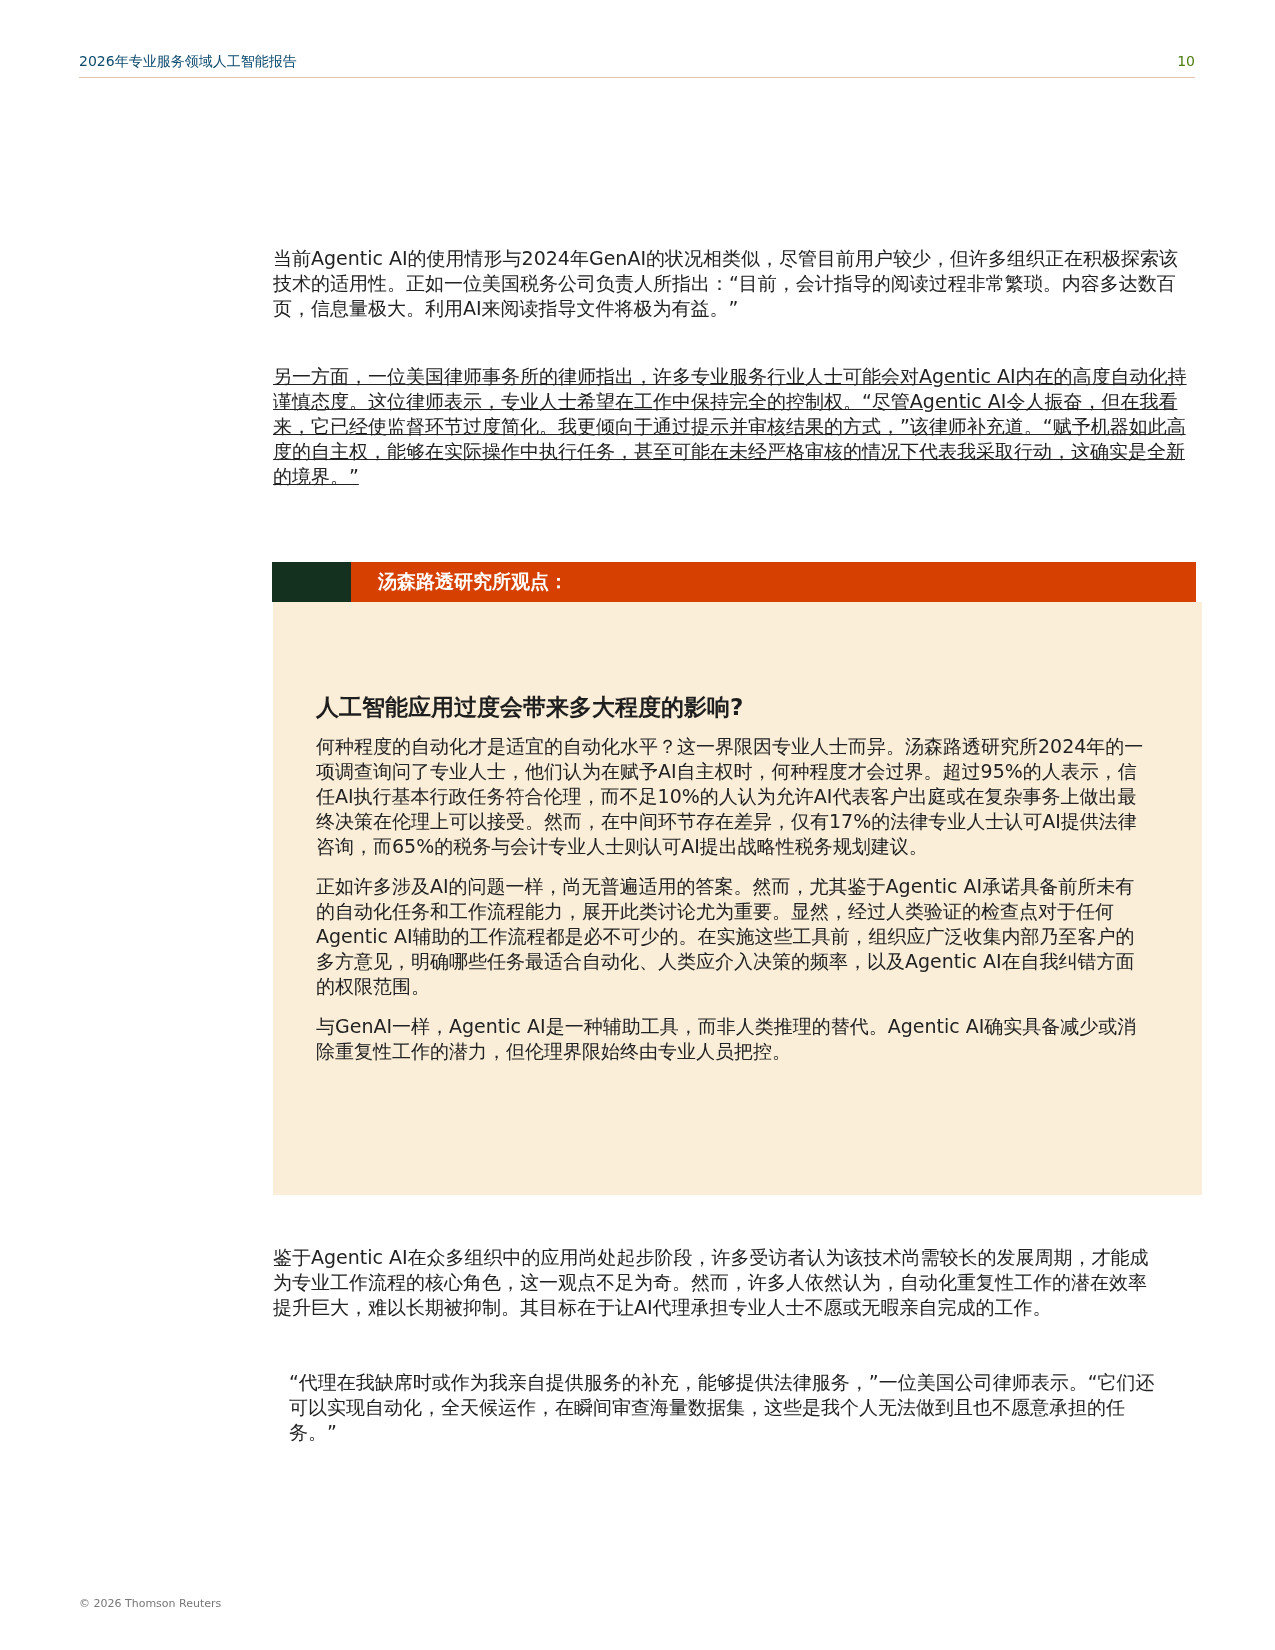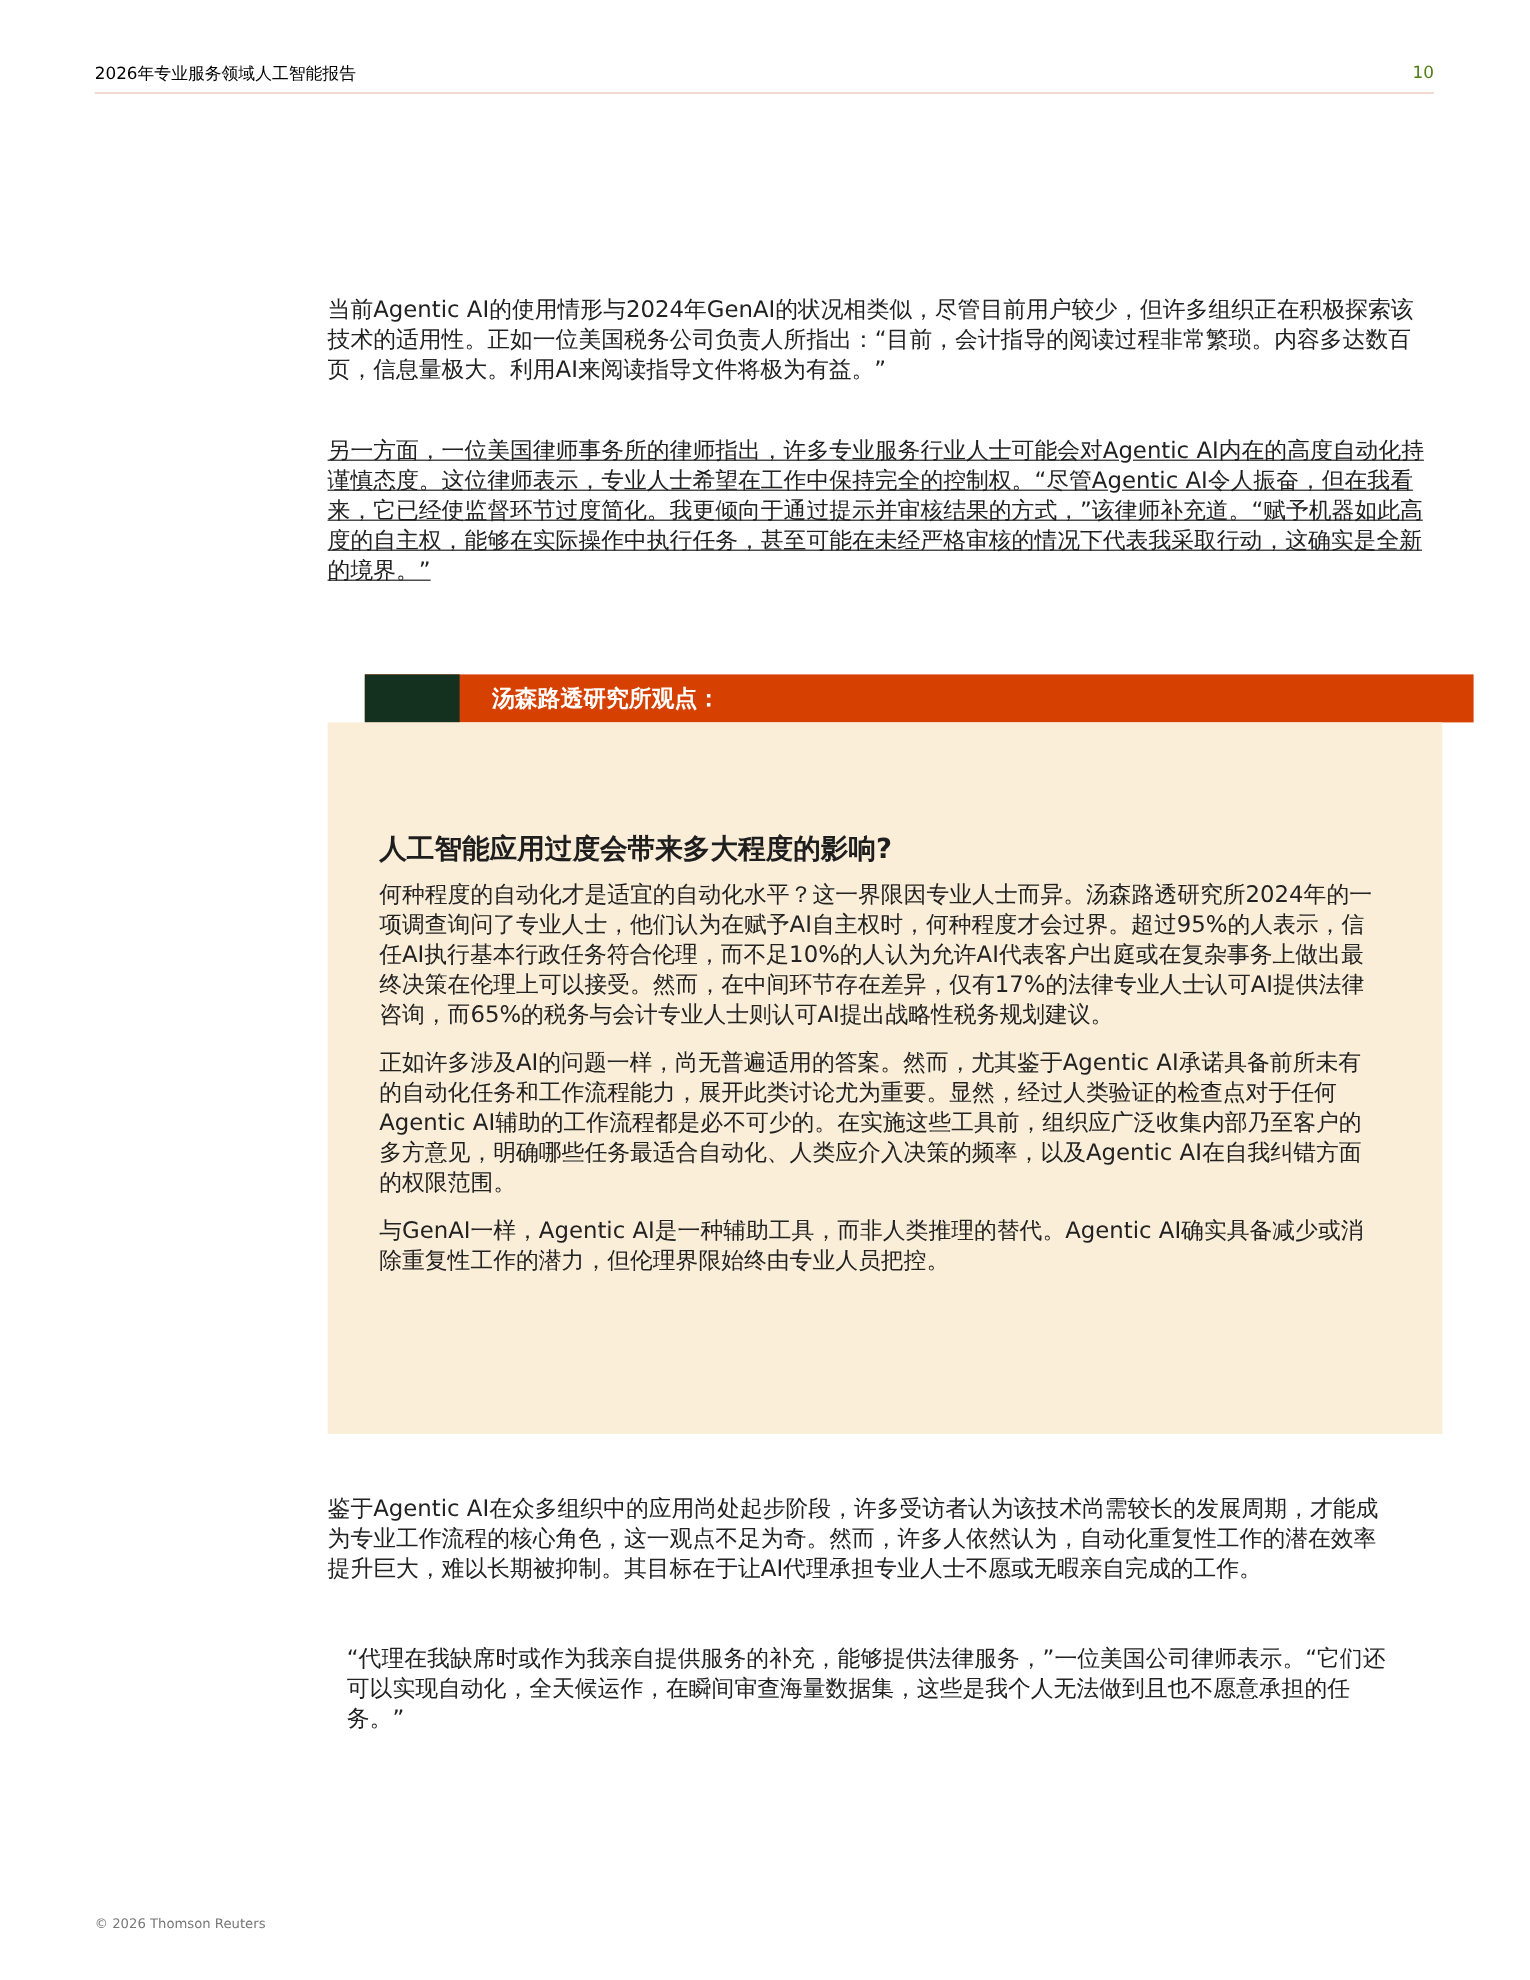--- a/index.html
+++ b/index.html
@@ -1,22 +1,22 @@
 <!DOCTYPE html>
 <html><head>
 <meta charset="utf-8">
 <style>
   html, body { margin: 0; padding: 0; background: #ffffff; }
   body { width: 1275px; height: 1650px; position: relative; overflow: hidden;
          font-family: "DejaVu Sans", "Liberation Sans", sans-serif; color: #222; }
-  .hdr-title { position: absolute; left: 79px; top: 53px; font-size: 14px; color: #000000; }
+  .hdr-title { position: absolute; left: 79px; top: 53px; font-size: 14px; color: #0c4a6e; }
   .hdr-page { position: absolute; right: 80px; top: 53px; font-size: 14px; color: #4d7c0f; }
   .hdr-rule { position: absolute; left: 79px; width: 1116px; top: 77px; height: 1px; background: #e8c4b0; }
   .para { position: absolute; left: 273px; width: 923px; font-size: 19px; line-height: 25px; color: #222; margin: 0; }
-  .callout-bar { position: absolute; left: 272px; top: 562px; width: 924px; height: 40px; background: #d64000; margin-left: 32px; }
+  .callout-bar { position: absolute; left: 272px; top: 562px; width: 924px; height: 40px; background: #d64000; }
   .callout-bar .accent { position: absolute; left: 0; top: 0; width: 79px; height: 40px; background: #14301f; }
   .callout-bar .label { position: absolute; left: 106px; top: 7px; font-size: 19px; font-weight: bold; color: #ffffff; }
   .callout-box { position: absolute; left: 273px; top: 602px; width: 929px; height: 593px; background: #faeed9; }
   .callout-title { position: absolute; left: 43px; top: 90px; font-size: 23px; font-weight: bold; color: #1e1e1e; margin: 0; }
   .callout-p { position: absolute; left: 43px; width: 835px; font-size: 19px; line-height: 25px; color: #222; margin: 0; }
   .footer { position: absolute; left: 79px; top: 1597px; font-size: 11px; color: #777; }
 </style>
 </head>
 <body>
 

